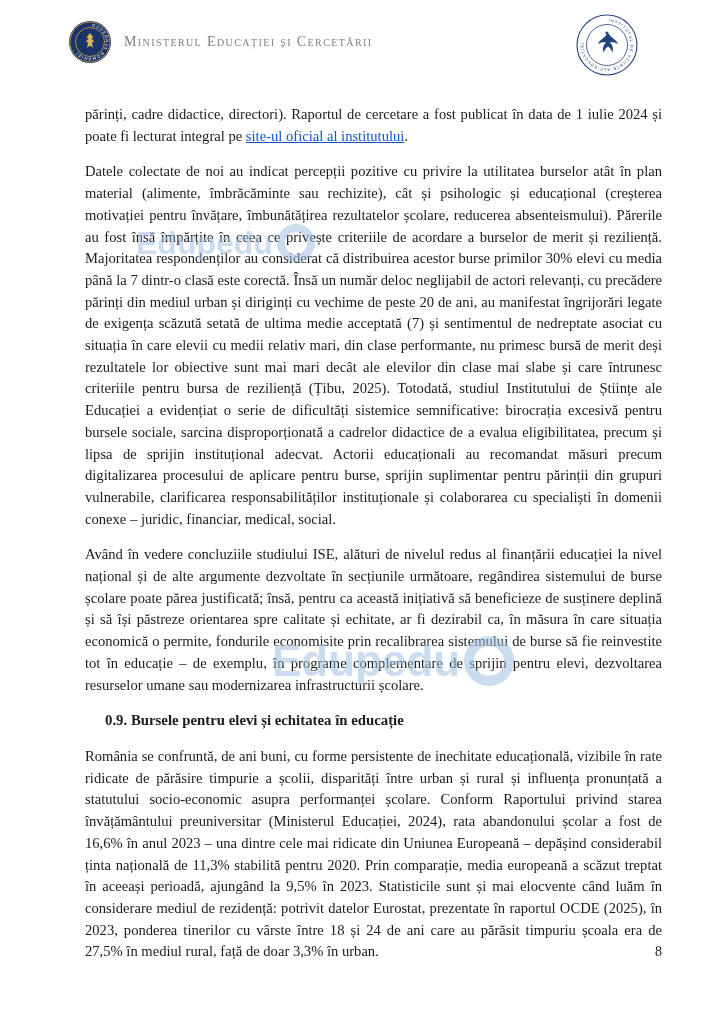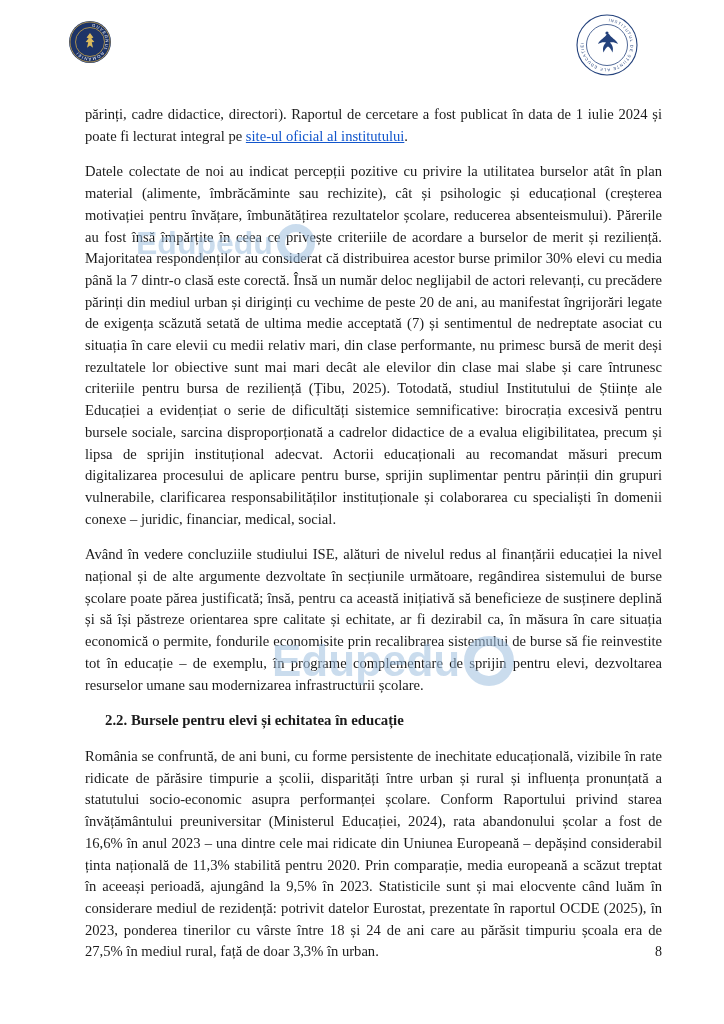--- a/index.html
+++ b/index.html
@@ -93,20 +93,21 @@
         <defs>
           <path id="govArc" d="M 22 6.5 a 15.5 15.5 0 1 1 -0.01 0" fill="none"></path>
         </defs>
         <text font-size="4.2" fill="#ffffff" letter-spacing="0.9" font-family="Liberation Sans, sans-serif">
           <textPath href="#govArc" startOffset="2%">GUVERNUL ROMÂNIEI</textPath>
         </text>
         <path d="M22 13 l3.4 4.6 -2 0.8 3 3.6 -2.6 0.2 1.2 5.6 -3 -2.2 -3 2.2 1.2 -5.6 -2.6 -0.2 3 -3.6 -2 -0.8 z" fill="#d9b95c"></path>
       </svg>
     </div>
 
+    <div class="ministry-name">Ministerul Educației și Cercetării</div>
 
     <div class="institute-logo">
       <svg width="62" height="62" viewBox="0 0 62 62">
         <circle cx="31" cy="31" r="30" fill="#ffffff" stroke="#24427c" stroke-width="1.1"></circle>
         <circle cx="31" cy="31" r="20.5" fill="none" stroke="#24427c" stroke-width="0.8"></circle>
         <defs>
           <path id="instArc" d="M 31 7.5 a 23.5 23.5 0 1 1 -0.01 0" fill="none"></path>
         </defs>
         <text font-size="4" fill="#24427c" letter-spacing="1" font-family="Liberation Sans, sans-serif">
           <textPath href="#instArc" startOffset="1%">INSTITUTUL DE ȘTIINȚE ALE EDUCAȚIEI</textPath>
@@ -120,21 +121,21 @@
 
   <main class="doc-body">
 
     <p><span>părinți, cadre didactice, directori). Raportul de cercetare a fost publicat în data de 1 iulie 2024 și poate fi lecturat integral  pe </span><a class="doc-link" href="#">site-ul oficial al institutului</a><span>.</span></p>
 
     <p>Datele colectate de noi au indicat percepții pozitive cu privire la utilitatea burselor atât în plan material (alimente, îmbrăcăminte sau rechizite), cât și psihologic și educațional (creșterea motivației pentru învățare, îmbunătățirea rezultatelor școlare, reducerea absenteismului). Părerile au fost însă împărțite în ceea ce privește criteriile de acordare a burselor de merit și reziliență. Majoritatea respondenților au considerat că distribuirea acestor burse primilor 30% elevi cu media până la 7 dintr-o clasă este corectă. Însă un număr deloc neglijabil de actori relevanți, cu precădere părinți din mediul urban și diriginți cu vechime de peste 20 de ani, au manifestat îngrijorări legate de exigența scăzută setată de ultima medie acceptată (7) și sentimentul de nedreptate asociat cu situația în care elevii cu medii relativ mari, din clase performante, nu primesc bursă de merit deși rezultatele lor obiective sunt mai mari decât ale elevilor din clase mai slabe și care întrunesc criteriile pentru bursa de reziliență (Țibu, 2025). Totodată, studiul Institutului de Științe ale Educației a evidențiat o serie de dificultăți sistemice semnificative: birocrația excesivă pentru bursele sociale, sarcina disproporționată a cadrelor didactice de a evalua eligibilitatea, precum și lipsa de sprijin instituțional adecvat. Actorii educaționali au recomandat măsuri precum digitalizarea procesului de aplicare pentru burse, sprijin suplimentar pentru părinții din grupuri vulnerabile, clarificarea responsabilităților instituționale și colaborarea cu specialiști în domenii conexe – juridic, financiar, medical, social.</p>
 
 
     <p>Având în vedere concluziile studiului ISE, alături de nivelul redus al finanțării educației la nivel național și de alte argumente dezvoltate în secțiunile următoare, regândirea sistemului de burse școlare poate părea justificată; însă, pentru ca această inițiativă să beneficieze de susținere deplină și să își păstreze orientarea spre calitate și echitate, ar fi dezirabil ca, în măsura în care situația economică o permite, fondurile economisite prin recalibrarea sistemului de burse să fie reinvestite tot în educație – de exemplu, în programe complementare de sprijin pentru elevi, dezvoltarea resurselor umane sau modernizarea infrastructurii școlare.</p>
 
-    <h2 class="section-heading">2.2. Bursele pentru elevi și echitatea în educație</h2>
+    <h2 class="section-heading">0.9. Bursele pentru elevi și echitatea în educație</h2>
 
     <p>România se confruntă, de ani buni, cu forme persistente de inechitate educațională, vizibile în rate ridicate de părăsire timpurie a școlii, disparități între urban și rural și influența pronunțată a statutului socio-economic asupra performanței școlare. Conform Raportului privind starea învățământului preuniversitar (Ministerul Educației, 2024), rata abandonului școlar a fost de 16,6% în anul 2023 – una dintre cele mai ridicate din Uniunea Europeană – depășind considerabil ținta națională de 11,3% stabilită pentru 2020. Prin comparație, media europeană a scăzut treptat în aceeași perioadă, ajungând la 9,5% în 2023. Statisticile sunt și mai elocvente când luăm în considerare mediul de rezidență: potrivit datelor Eurostat, prezentate în raportul OCDE (2025), în 2023, ponderea tinerilor cu vârste între 18 și 24 de ani care au părăsit timpuriu școala era de 27,5% în mediul rural, față de doar 3,3% în urban.</p>
 
   </main>
 
   <div class="watermark watermark-1">
     <span>Edupedu</span>
     <span class="wm-circle"></span>
   </div>
 

